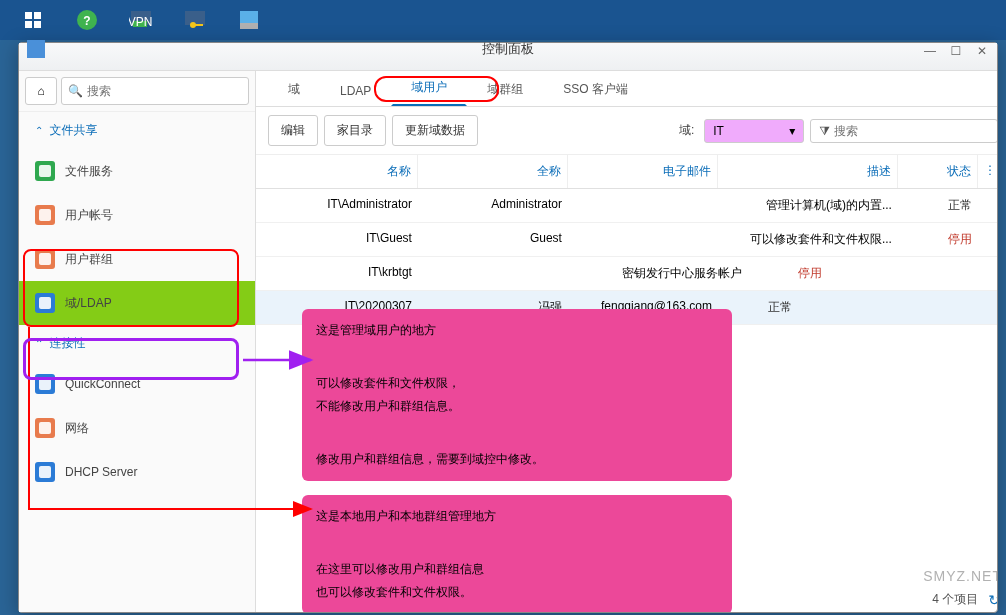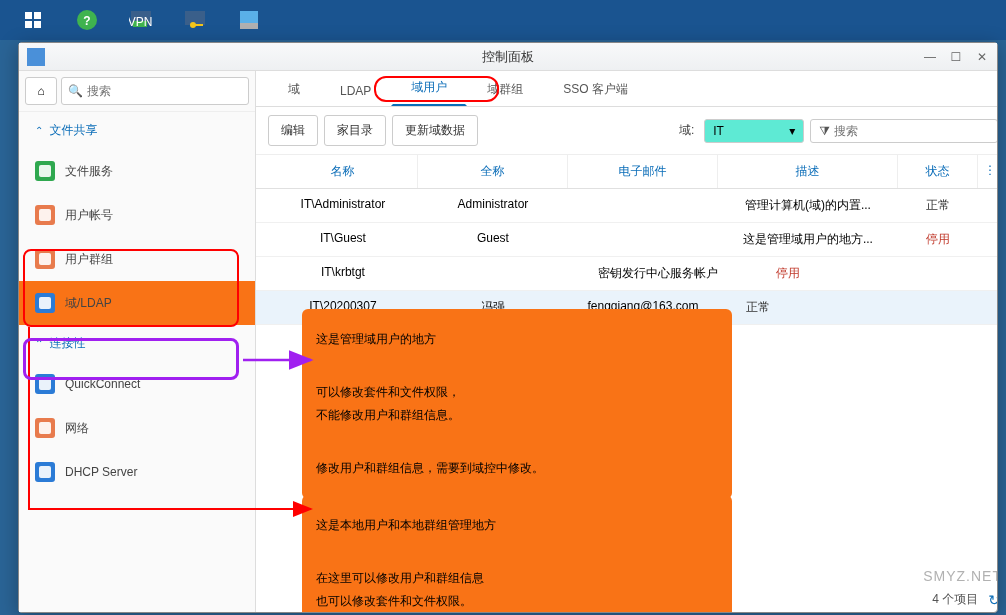--- a/index.html
+++ b/index.html
@@ -1,63 +1,63 @@
 <!DOCTYPE html>
 <html><head>
 <meta charset="utf-8">
 <style>
 *{box-sizing:border-box;margin:0;padding:0;font-family:"Microsoft YaHei",Arial,sans-serif;font-size:12px}
 body{background:#2a6496;width:1006px;height:615px;overflow:hidden;position:relative}
 .taskbar{height:40px;background:linear-gradient(#1a5490,#1a5490);display:flex;align-items:center;padding:0 8px;gap:4px}
 .taskbar-item{width:50px;height:36px;display:flex;align-items:center;justify-content:center;border-radius:3px}
 .tb-icon{width:24px;height:24px;display:flex;align-items:center;justify-content:center}
 .window{position:absolute;top:42px;left:18px;right:8px;bottom:2px;background:#fff;border:1px solid #888;border-radius:4px;box-shadow:0 4px 20px rgba(0,0,0,.3);display:flex;flex-direction:column}
-.titlebar{height:28px;background:linear-gradient(#f8f9fa,#eef0f2);border-bottom:1px solid #ddd;display:flex;align-items:center;padding:0 8px;position:relative}
+.titlebar{height:28px;background:linear-gradient(#f8f9fa,#eef0f2);border-bottom:1px solid #ddd;display:flex;align-items:flex-end;padding:12px 8px;position:relative}
 .window-icon{width:18px;height:18px;background:#4a90d9;margin-right:8px}
 .window-title{position:absolute;left:50%;transform:translateX(-50%);font-size:13px;color:#333}
 .window-controls{position:absolute;right:8px;display:flex;gap:12px}
 .win-btn{width:14px;height:14px;cursor:pointer;color:#666;display:flex;align-items:center;justify-content:center}
 .window-body{flex:1;display:flex;overflow:hidden}
 .sidebar{width:240px;border-right:1px solid #ddd;display:flex;flex-direction:column;background:#fafafa;position:relative}
 .sidebar-top{display:flex;padding:6px;gap:4px;border-bottom:1px solid #eee}
 .home-btn{width:32px;height:28px;border:1px solid #ccc;border-radius:3px;display:flex;align-items:center;justify-content:center;background:#fff}
 .search-box{flex:1;height:28px;border:1px solid #ccc;border-radius:3px;display:flex;align-items:center;padding:0 6px;background:#fff}
 .search-box input{border:none;outline:none;flex:1;font-size:12px}
 .sidebar-list{flex:1;overflow-y:auto;padding-bottom:4px}
 .section-header{padding:10px 16px;color:#0b6db8;font-size:12px;cursor:pointer;display:flex;align-items:center;gap:6px}
 .chev{color:#0b6db8;font-size:10px}
 .sidebar-item{padding:12px 16px;display:flex;align-items:center;gap:10px;cursor:pointer;color:#444}
-.sidebar-item.active{background:#f97316}
+.sidebar-item.active{background:#84cc16}
 .sidebar-item .sb-icon{width:20px;height:20px;border-radius:3px;display:flex;align-items:center;justify-content:center;flex-shrink:0}
 .content{flex:1;display:flex;flex-direction:column;position:relative}
 .tabs{display:flex;border-bottom:1px solid #ddd;padding:0 12px;height:36px;align-items:flex-end}
 .tab{padding:8px 18px;color:#555;cursor:pointer;border:2px solid transparent;border-bottom:none}
 .tab.active{color:#0b6db8;border-bottom:2px solid #0b6db8}
 .tab-highlight-box{position:absolute;border:2px solid red;border-radius:12px;pointer-events:none}
 .toolbar{display:flex;padding:8px 12px;gap:6px;align-items:center;border-bottom:1px solid #eee}
 .btn{padding:6px 12px;border:1px solid #ccc;border-radius:3px;background:#fff;cursor:pointer;color:#333}
 .toolbar-spacer{flex:1}
 .domain-label{color:#444;margin-right:4px}
-.select{border:1px solid #ccc;border-radius:3px;padding:4px 8px;min-width:100px;background:#5eead4;display:flex;align-items:center;justify-content:space-between}
+.select{border:1px solid #ccc;border-radius:3px;padding:4px 8px;min-width:100px;background:#f0abfc;display:flex;align-items:center;justify-content:space-between}
 .filter-search{border:1px solid #ccc;border-radius:3px;padding:4px 8px;min-width:140px;background:#fff;display:flex;align-items:center;gap:4px}
 .filter-search input{border:none;outline:none;flex:1}
 .table{flex:1;overflow:auto}
 .thead,.trow{display:flex;padding:0 12px}
 .thead{background:#fff;border-bottom:1px solid #e0e0e0}
-.th,.td{padding:8px 6px;text-align:center;overflow:hidden;text-overflow:ellipsis;white-space:nowrap}
+.th,.td{padding:8px 6px;text-align:right;overflow:hidden;text-overflow:ellipsis;white-space:nowrap}
 .th{color:#0b6db8;font-weight:normal;border-right:1px solid #eee}
 .col-name{width:150px}.col-full{width:150px}.col-email{width:150px}.col-desc{width:180px}.col-status{width:80px}
 .trow{border-bottom:1px solid #f0f0f0}
 .trow.sel{background:#eaf3fb}
 .status-normal{color:#333}.status-disabled{color:#c0392b}
 .footer{position:absolute;bottom:4px;right:10px;display:flex;align-items:center;gap:10px;color:#555;font-size:12px;z-index:5}
 .refresh-icon{color:#0b6db8;cursor:pointer;font-size:14px}
 .hl-red{position:absolute;border:2px solid red;border-radius:8px;pointer-events:none;z-index:10}
 .hl-purple{position:absolute;border:3px solid #a020f0;border-radius:8px;pointer-events:none;z-index:10}
-.annotation{position:absolute;background:#f97316;border-radius:6px;padding:19px 14px;font-size:16px;color:#000;line-height:1.9;z-index:8}
+.annotation{position:absolute;background:#ec4899;border-radius:6px;padding:10px 14px;font-size:16px;color:#000;line-height:1.9;z-index:8}
 .arrow{position:absolute;z-index:9;pointer-events:none}
 .watermark{position:absolute;right:8px;bottom:28px;color:rgba(100,100,100,.5);font-size:14px;letter-spacing:1px;z-index:3}
 </style>
 </head>
 <body>
 
 <div class="taskbar">
   <div class="taskbar-item">
       <div class="tb-icon">
         <svg width="18" height="18">
@@ -231,21 +231,21 @@
               <div class="td col-name">IT\Administrator</div>
               <div class="td col-full">Administrator</div>
               <div class="td col-email"></div>
               <div class="td col-desc">管理计算机(域)的内置...</div>
               <div class="td col-status status-normal">正常</div>
             </div>
             <div class="trow">
               <div class="td col-name">IT\Guest</div>
               <div class="td col-full">Guest</div>
               <div class="td col-email"></div>
-              <div class="td col-desc">这是管理域用户的地方...</div>
+              <div class="td col-desc">可以修改套件和文件权限...</div>
               <div class="td col-status status-disabled">停用</div>
             </div>
             <div class="trow">
               <div class="td col-name">IT\krbtgt</div>
               <div class="td col-email"></div>
               <div class="td col-desc">密钥发行中心服务帐户</div>
               <div class="td col-status status-disabled">停用</div>
             </div>
             <div class="trow sel">
               <div class="td col-name">IT\20200307</div>

